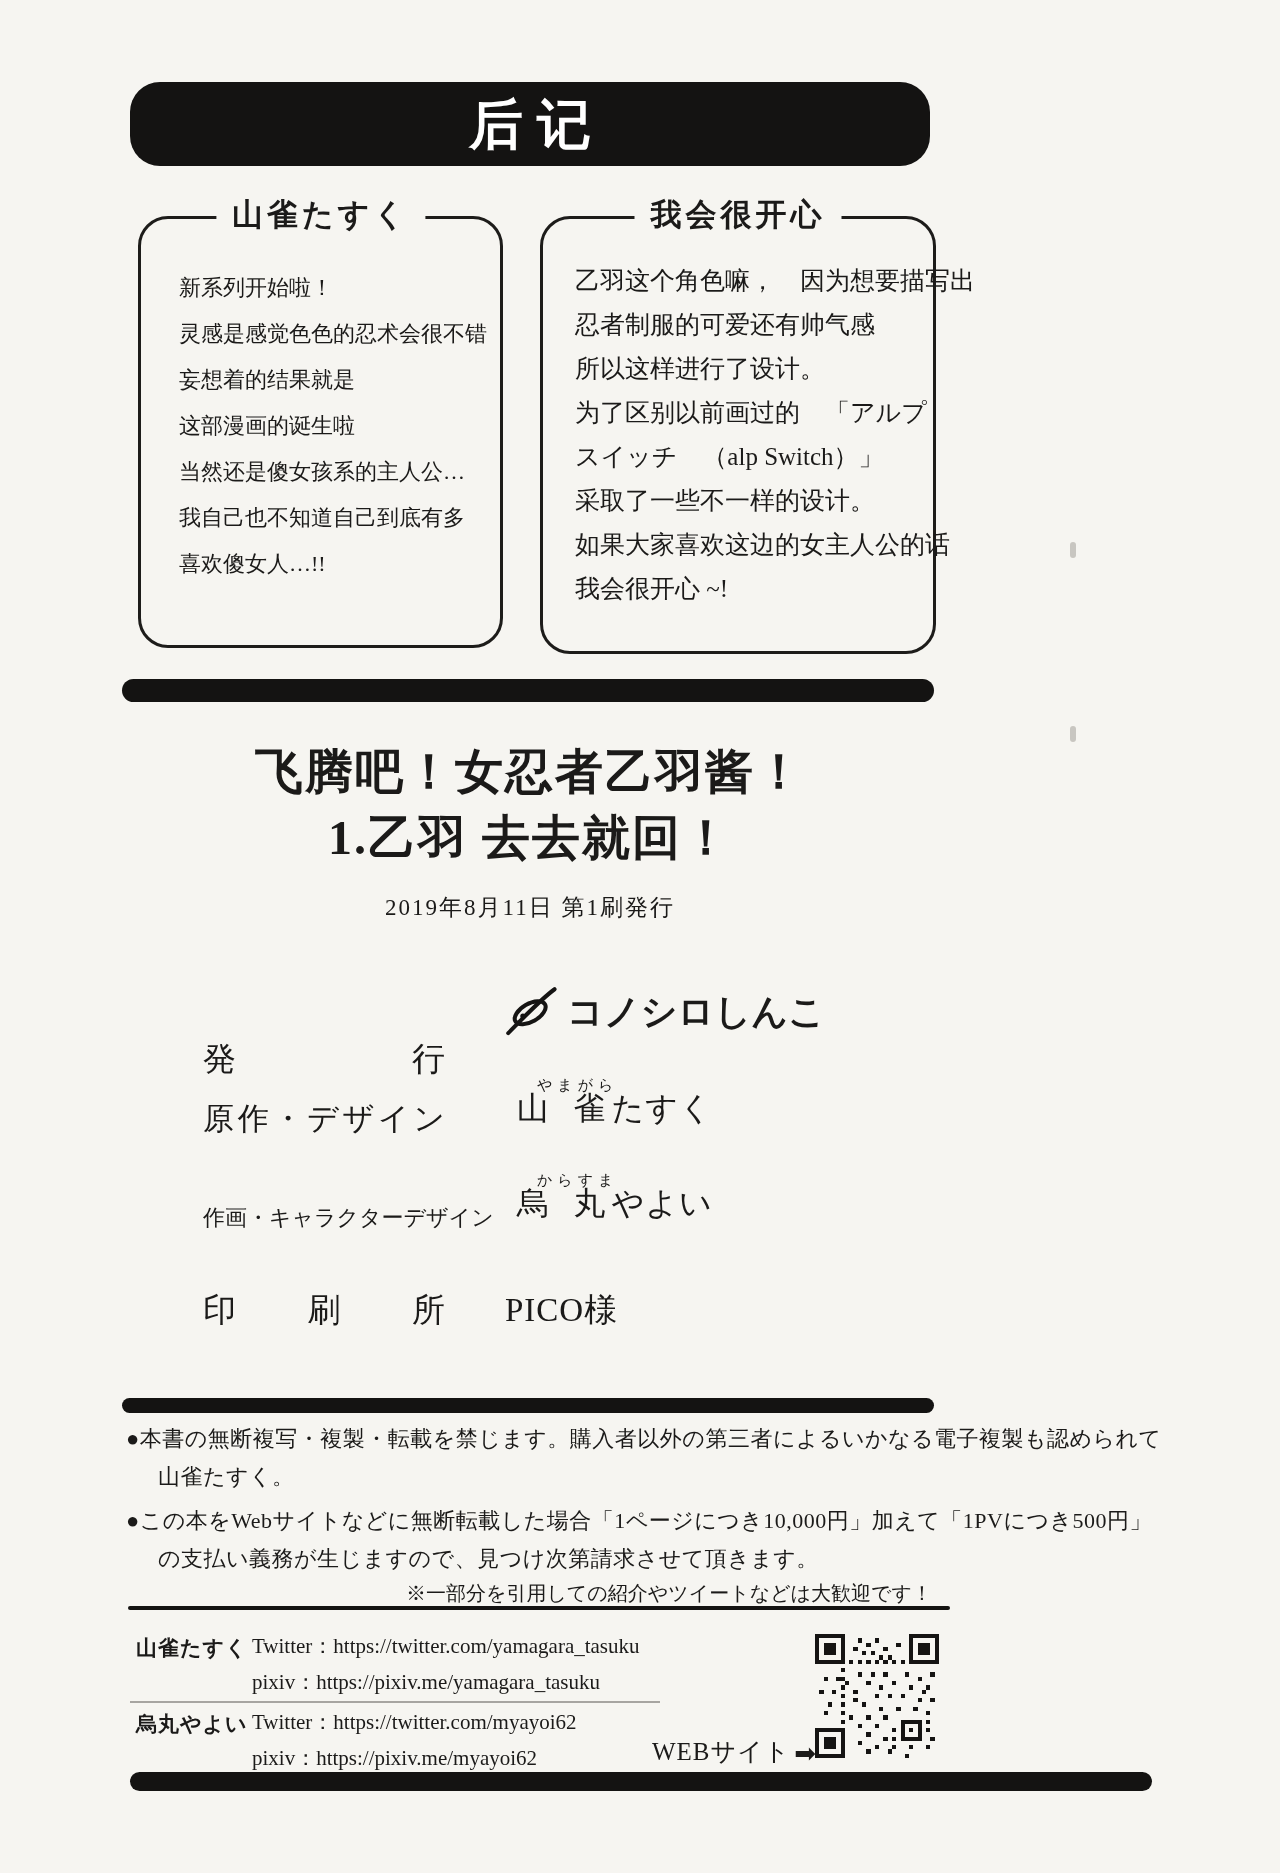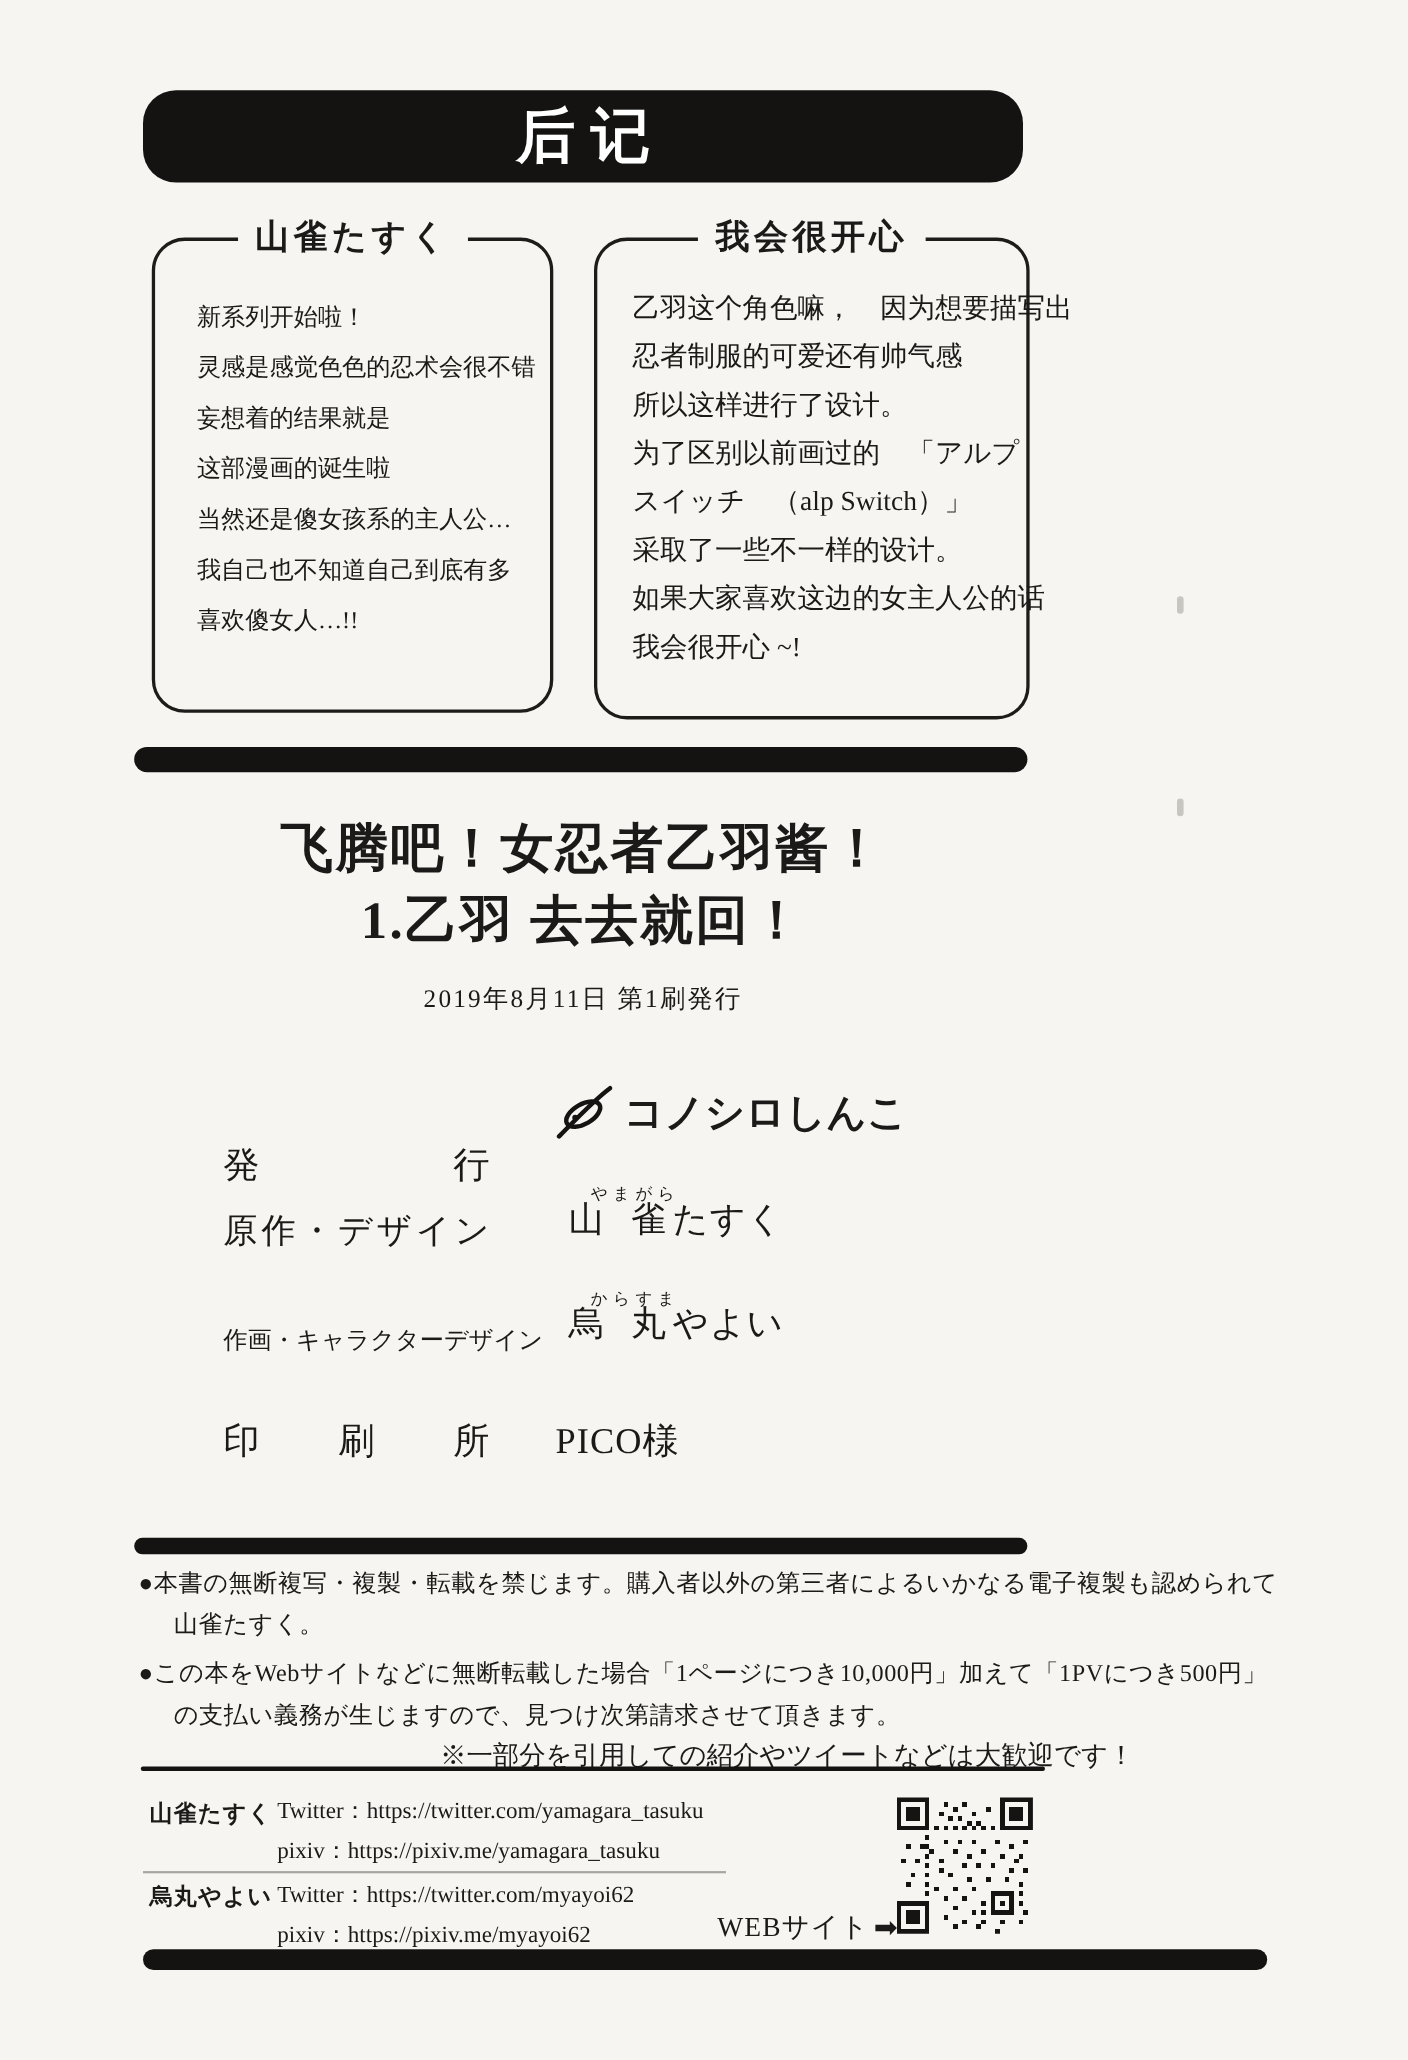--- a/index.html
+++ b/index.html
@@ -53,21 +53,21 @@
   .val-original{top:1078px;}
   .val-art{top:1173px;}
   .val-printer{top:1288px;font-size:33px;}
   ruby rt{font-size:15px;letter-spacing:5px;font-weight:400;margin-left:32px;}
 
   .legal-line{position:absolute;font-size:22px;white-space:nowrap;letter-spacing:0.5px;}
   .legal-1{left:126px;top:1424px;}
   .legal-2{left:158px;top:1462px;}
   .legal-3{left:126px;top:1506px;}
   .legal-4{left:158px;top:1544px;}
-  .legal-note{position:absolute;left:400px;width:532px;top:1580px;text-align:right;font-size:24px;white-space:nowrap;}
+  .legal-note{position:absolute;left:400px;width:532px;top:1580px;text-align:right;font-size:20px;white-space:nowrap;}
 
   .contact-name{position:absolute;left:136px;font-size:21px;font-weight:600;white-space:nowrap;letter-spacing:1px;}
   .contact-line{position:absolute;left:252px;font-size:21px;white-space:nowrap;}
   .cn-1{top:1634px;} .cl-1a{top:1632px;} .cl-1b{top:1668px;}
   .contact-rule{position:absolute;left:130px;top:1701px;width:530px;height:2px;background:#a7a5a1;}
   .cn-2{top:1710px;} .cl-2a{top:1708px;} .cl-2b{top:1744px;}
 
   .web-label{position:absolute;left:652px;top:1735px;font-size:25px;letter-spacing:1px;white-space:nowrap;display:flex;align-items:flex-end;gap:4px;}
   .arrow-glyph{font-family:"DejaVu Sans","Liberation Sans",sans-serif;font-size:26px;}
   .qr{position:absolute;left:815px;top:1634px;width:124px;height:124px;}

